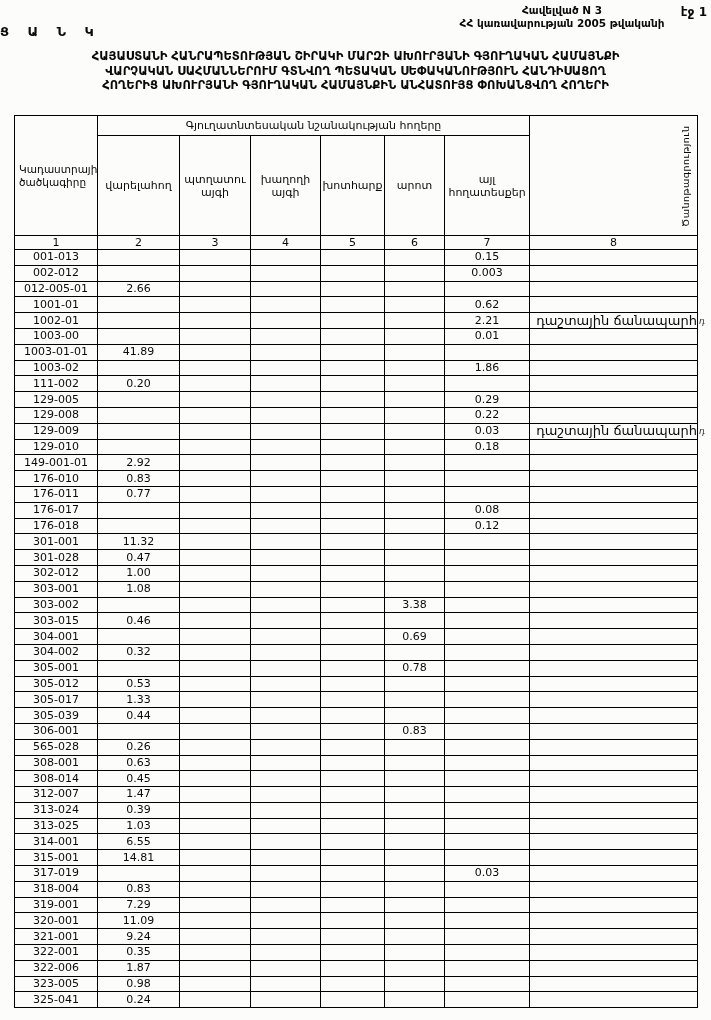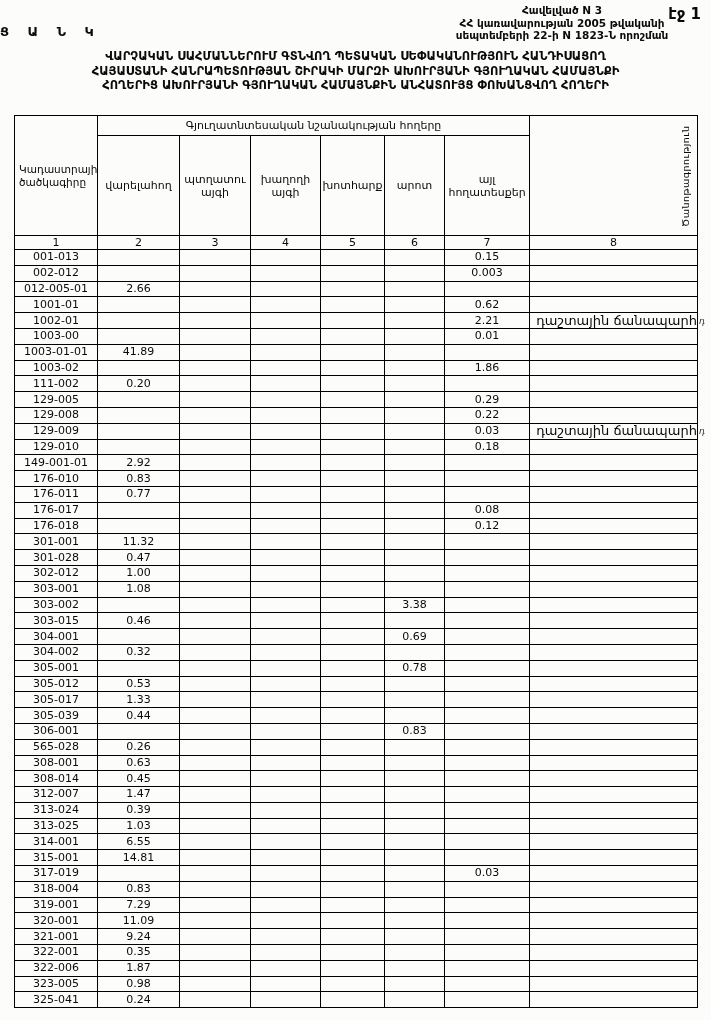--- a/index.html
+++ b/index.html
@@ -8,22 +8,22 @@
     position: relative;
     width: 711px;
     height: 1020px;
     background: #fcfcfa;
     font-family: "DejaVu Sans", sans-serif;
     color: #0a0a0a;
     overflow: hidden;
     margin: 0 auto;
   }
   .page-label {
-    position: absolute; top: 5px; right: 10px;
-    font-size: 15px; font-weight: bold;
+    position: absolute; top: 5px; right: 4px;
+    font-size: 12px; font-weight: bold;
   }
   .appendix {
     position: absolute; top: 4px; left: 436px; width: 252px;
     text-align: center; font-size: 10.5px; font-weight: bold; line-height: 12.5px;
   }
   .doc-title {
     position: absolute; top: 24px; left: 0; width: 620px;
     text-align: left; font-size: 13px; font-weight: bold; letter-spacing: 7px;
   }
   .heading {
@@ -80,28 +80,27 @@
 </head>
 <body>
 
 <div class="page">
 
   <div class="page-label">էջ 1</div>
 
   <div class="appendix">
     <div>Հավելված N 3</div>
     <div>ՀՀ կառավարության 2005 թվականի</div>
-    <div>սեպտեմբերի 22-ի N 1823-Ն որոշման</div>
   </div>
 
   <div class="doc-title">Ց Ա Ն Կ</div>
 
   <div class="heading">
+    <div>ՀԱՅԱՍՏԱՆԻ ՀԱՆՐԱՊԵՏՈՒԹՅԱՆ ՇԻՐԱԿԻ ՄԱՐԶԻ ԱԽՈՒՐՅԱՆԻ ԳՅՈՒՂԱԿԱՆ ՀԱՄԱՅՆՔԻ</div>
     <div>ՎԱՐՉԱԿԱՆ ՍԱՀՄԱՆՆԵՐՈՒՄ ԳՏՆՎՈՂ ՊԵՏԱԿԱՆ ՍԵՓԱԿԱՆՈՒԹՅՈՒՆ ՀԱՆԴԻՍԱՑՈՂ</div>
-    <div>ՀԱՅԱՍՏԱՆԻ ՀԱՆՐԱՊԵՏՈՒԹՅԱՆ ՇԻՐԱԿԻ ՄԱՐԶԻ ԱԽՈՒՐՅԱՆԻ ԳՅՈՒՂԱԿԱՆ ՀԱՄԱՅՆՔԻ</div>
     <div>ՀՈՂԵՐԻՑ ԱԽՈՒՐՅԱՆԻ ԳՅՈՒՂԱԿԱՆ ՀԱՄԱՅՆՔԻՆ ԱՆՀԱՏՈՒՅՑ ՓՈԽԱՆՑՎՈՂ ՀՈՂԵՐԻ</div>
   </div>
 
   <table class="land-table">
     <colgroup>
       <col style="width:83px">
         <col style="width:82px">
         <col style="width:71px">
         <col style="width:70px">
       <col style="width:64px">

